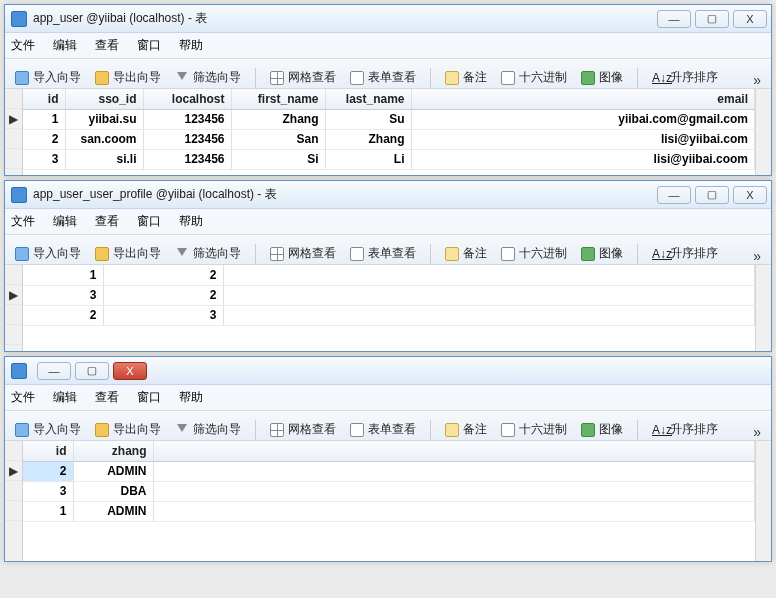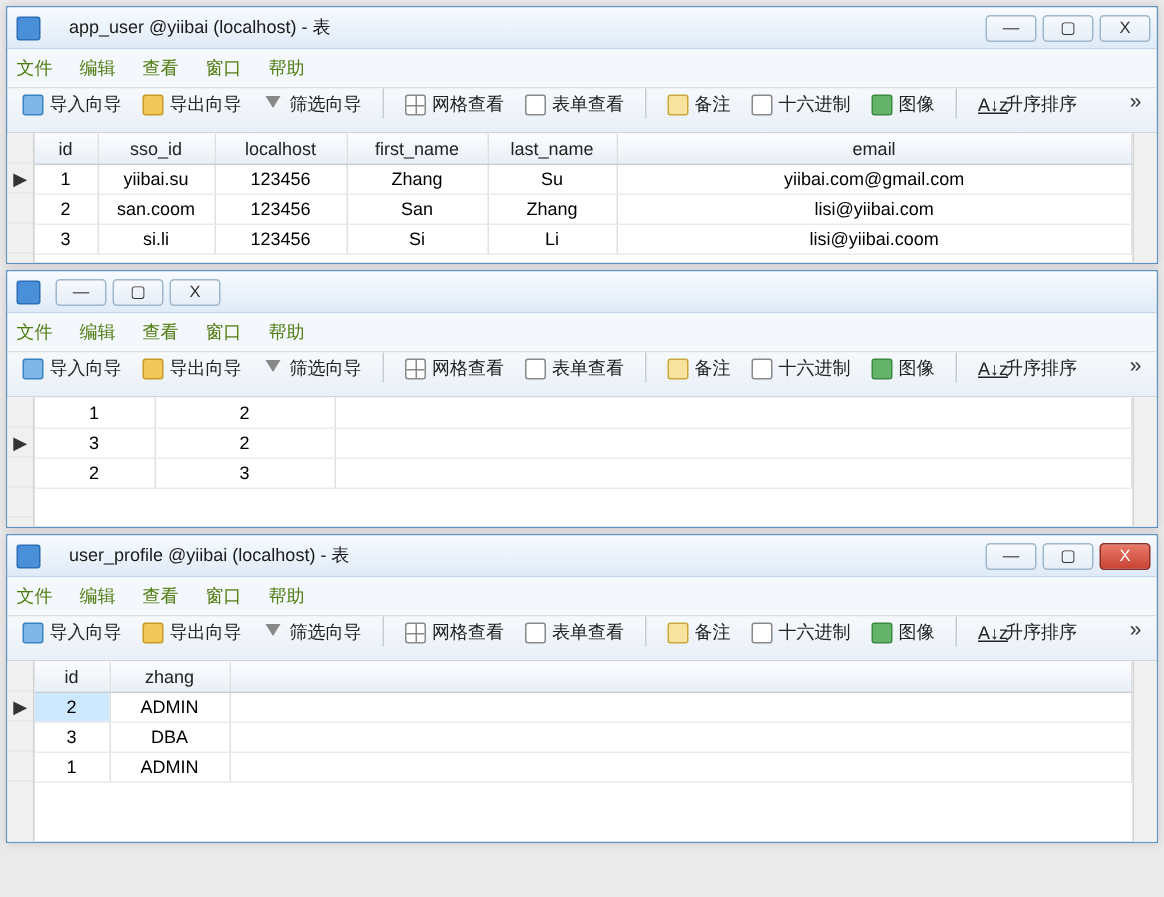--- a/index.html
+++ b/index.html
@@ -33,21 +33,20 @@
     border: 1px solid #2b6eb5;
     margin-right: 6px;
     display:inline-block;
     border-radius:2px;
   }
   .titlebar .ttitle {
     flex: 1;
     color: #1a1a1a;
     font-size: 12px;
     white-space: nowrap;
-    margin-left: 13px;
   }
   .winbtns { display:flex; gap: 0; }
   .winbtn {
     width: 34px; height: 18px;
     border: 1px solid #9eb6ce;
     background: linear-gradient(#f6f9fc,#e6eef7);
     border-radius: 3px;
     margin-left: 4px;
     font-size: 11px;
     display:flex; align-items:center; justify-content:center;
@@ -59,26 +58,26 @@
     color:#fff;
   }
   .menubar {
     height: 26px;
     background: #f4f7fb;
     border-bottom: 1px solid #dcdcdc;
     display:flex; align-items:center;
     padding: 0 6px;
     gap: 18px;
   }
-  .menuitem { color:#4d7c0f; cursor:default; }
+  .menuitem { color:#000000; cursor:default; }
   .toolbar {
     height: 30px;
     background: linear-gradient(#f6f9fc,#e9eff7);
     border-bottom: 1px solid #cfd7e1;
-    display:flex; align-items:flex-start;
+    display:flex; align-items:flex-end;
     padding: 0 6px;
     gap: 6px;
     white-space: nowrap;
   }
   .tbtn {
     display:flex; align-items:center;
     gap: 4px;
     padding: 2px 4px;
     color:#222;
     cursor:default;
@@ -141,22 +140,22 @@
   table.data {
     border-collapse: collapse;
     width:100%;
     table-layout: fixed;
   }
   table.data th, table.data td {
     border-right:1px solid #e0e0e0;
     border-bottom:1px solid #eaeaea;
     padding: 2px 6px;
     height:20px;
-    text-align:center;
-    font-weight:normal;
+    text-align:right;
+    font-weight:bold;
     overflow:hidden;
     white-space:nowrap;
   }
   table.data th {
     background: linear-gradient(#fbfcfe,#e9eff6);
     border-bottom:1px solid #c5cdd6;
     color:#222;
   }
   .num { text-align:right; }
   .sel { background:#cde8ff; }
@@ -281,20 +280,21 @@
       </tbody>
         </table>
     </div>
     <div class="vscroll"></div>
   </div>
 </div>
 
 <div class="window">
   <div class="titlebar">
     <span class="ticon"></span>
+    <span class="ttitle">app_user_user_profile @yiibai (localhost) - 表</span>
     <div class="winbtns">
       <div class="winbtn">—</div>
       <div class="winbtn">▢</div>
       <div class="winbtn">X</div>
     </div>
   </div>
   <div class="menubar">
     <span class="menuitem">文件</span>
     <span class="menuitem">编辑</span>
     <span class="menuitem">查看</span>
@@ -376,21 +376,20 @@
       </tbody>
         </table>
     </div>
     <div class="vscroll"></div>
   </div>
 </div>
 
 <div class="window">
   <div class="titlebar">
     <span class="ticon"></span>
-    <span class="ttitle">user_profile @yiibai (localhost) - 表</span>
     <div class="winbtns">
       <div class="winbtn">—</div>
       <div class="winbtn">▢</div>
       <div class="winbtn close-active">X</div>
     </div>
   </div>
   <div class="menubar">
     <span class="menuitem">文件</span>
     <span class="menuitem">编辑</span>
     <span class="menuitem">查看</span>

